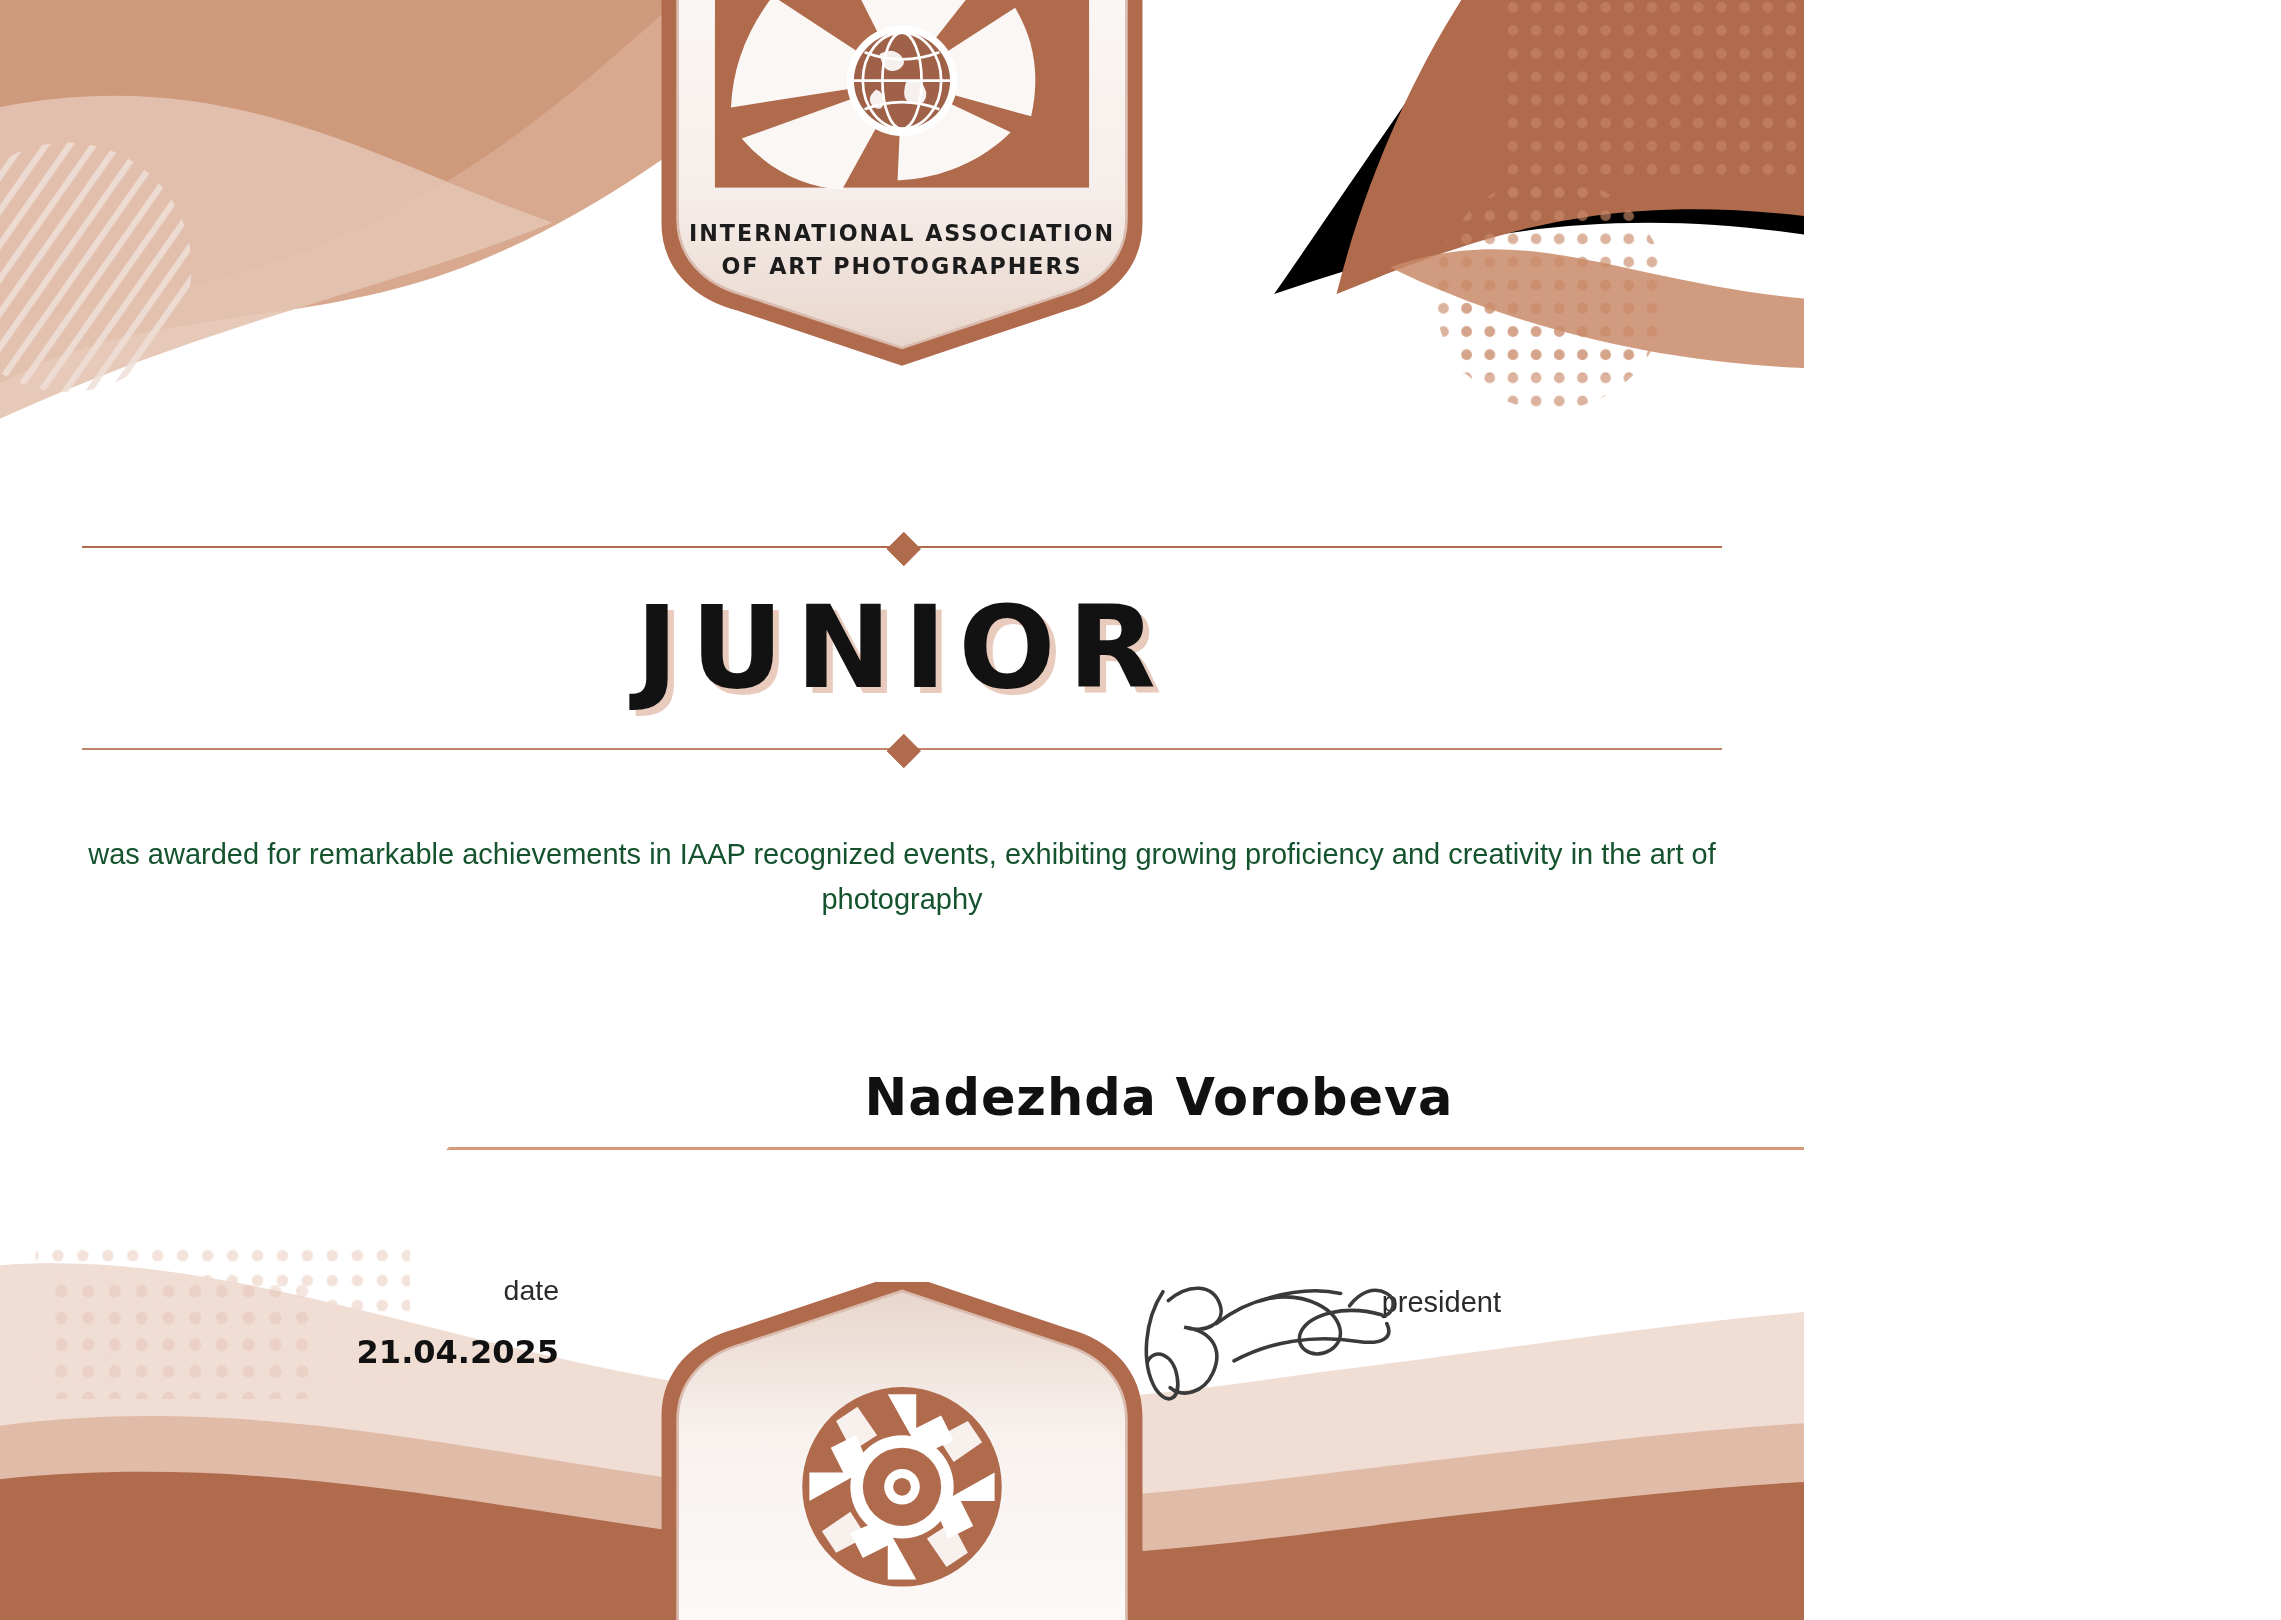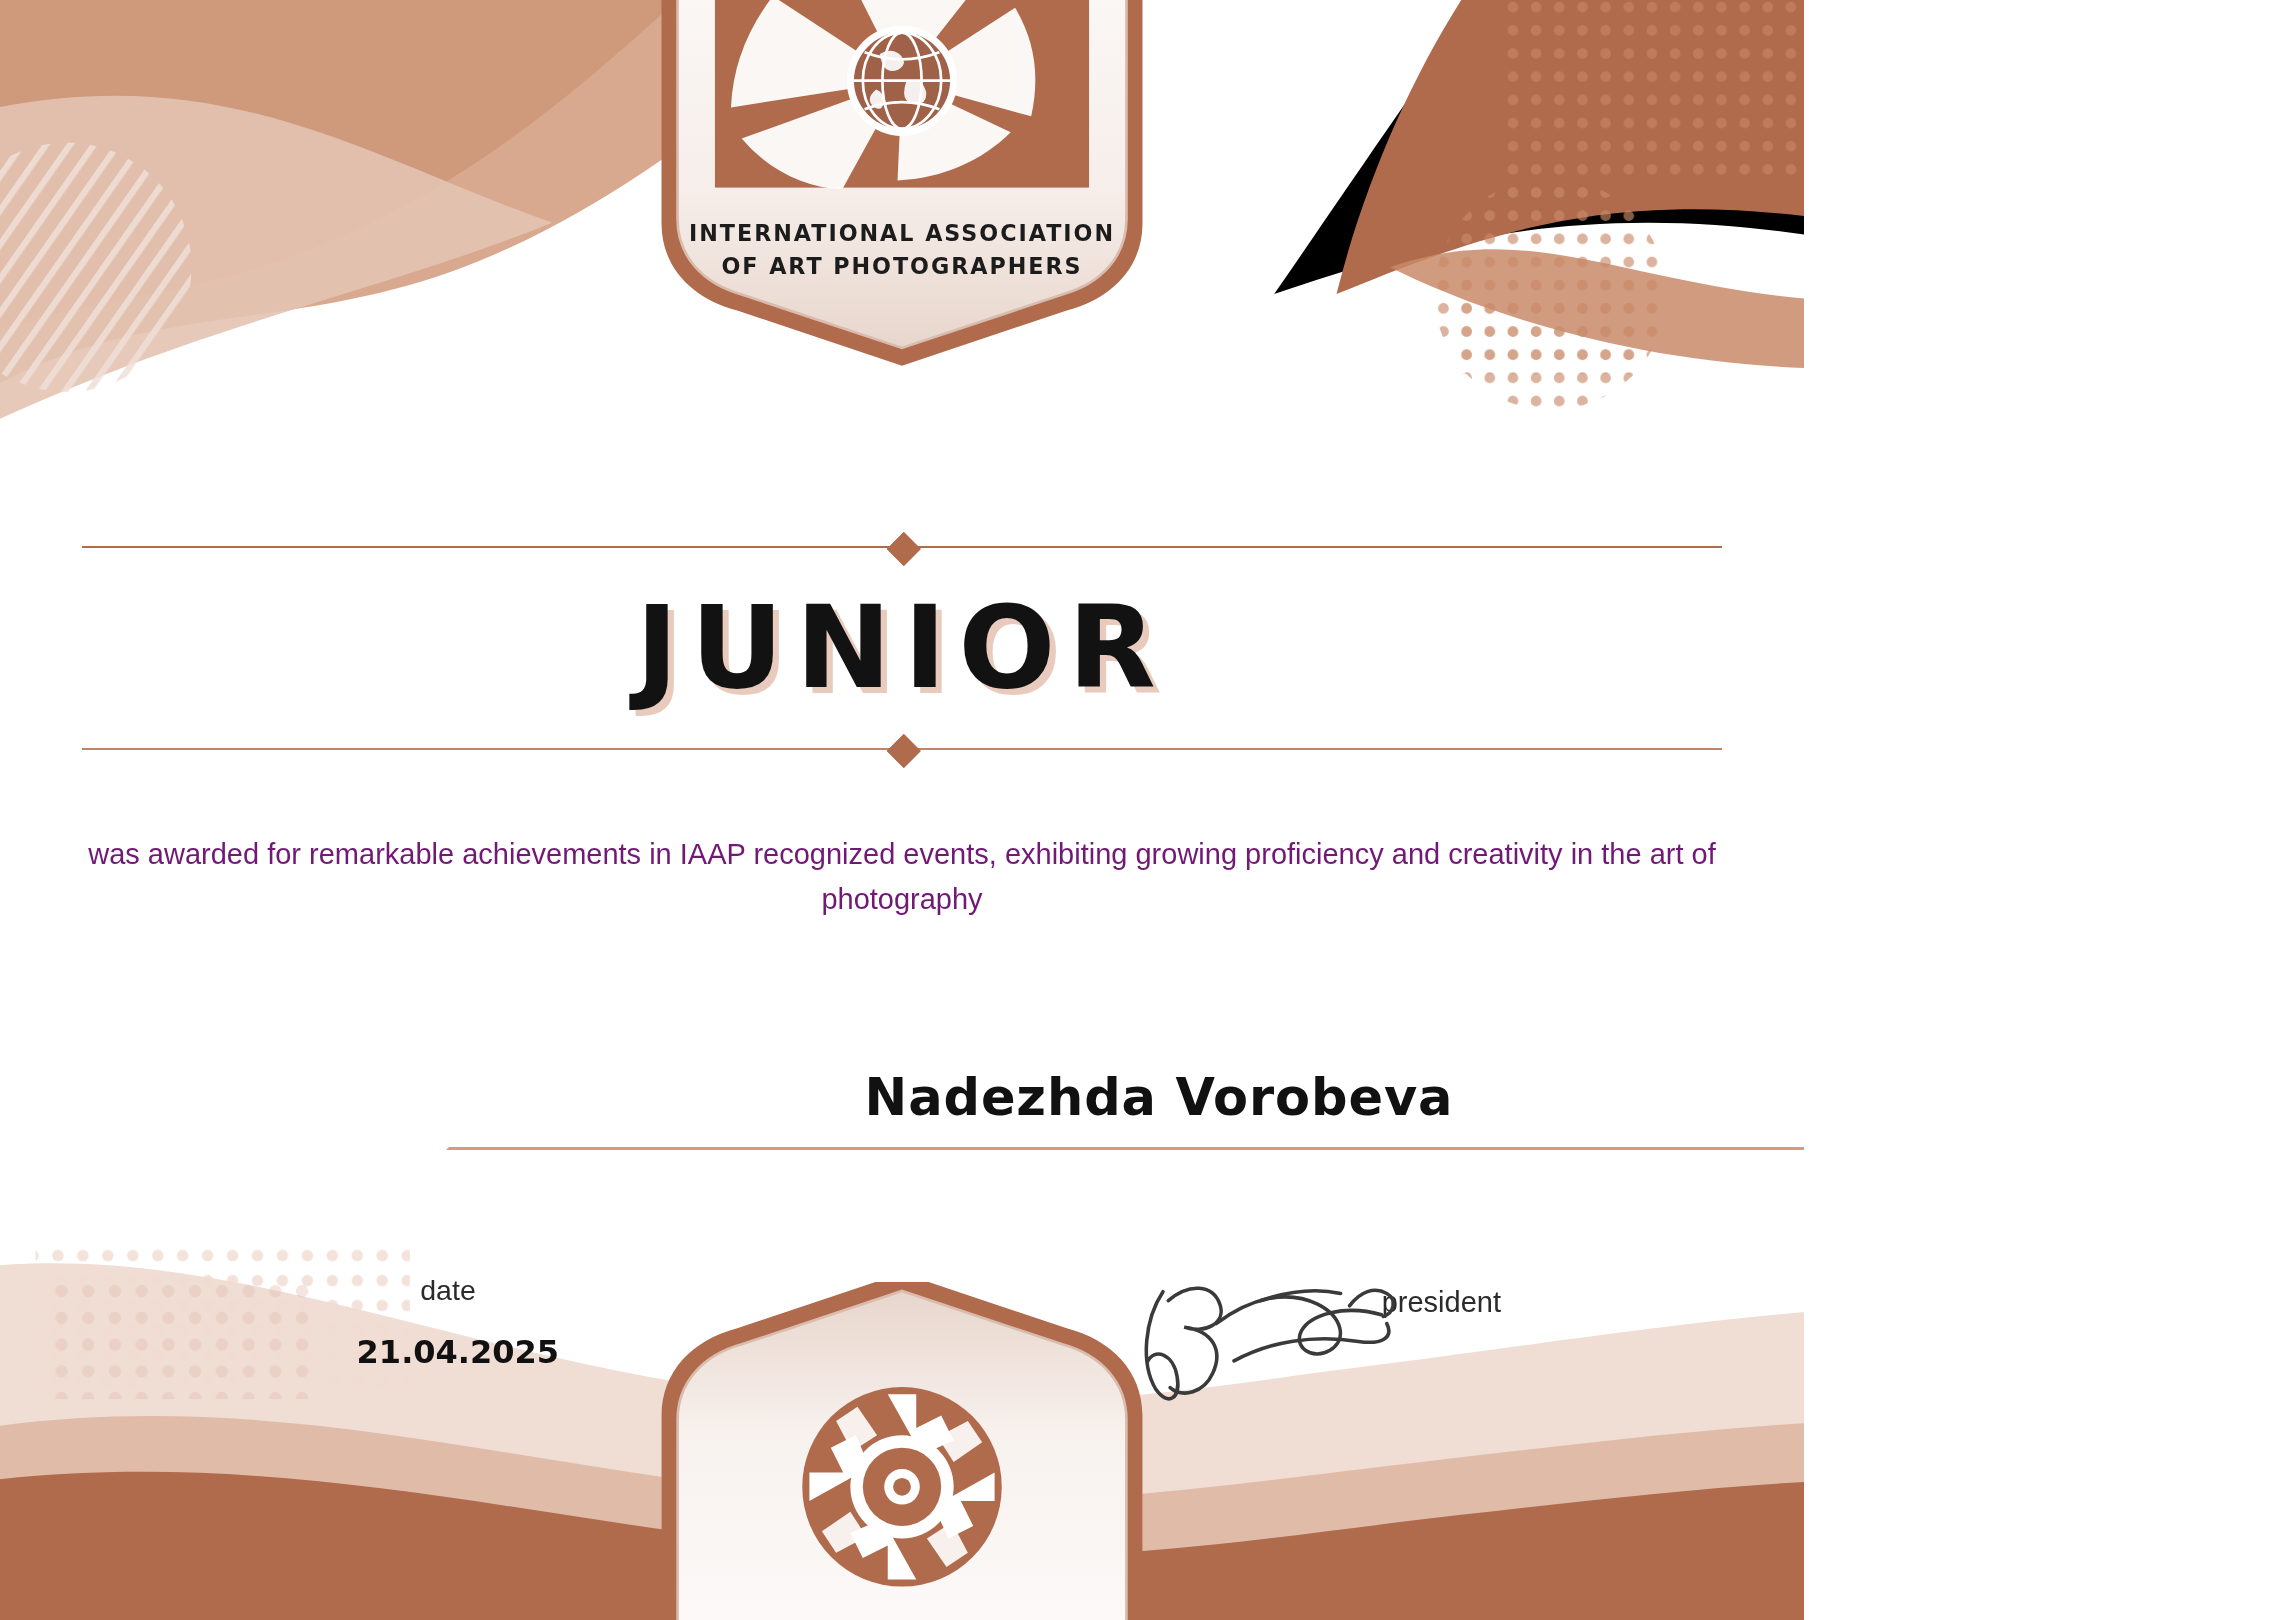--- a/index.html
+++ b/index.html
@@ -94,21 +94,21 @@
     font-size: 114px;
     letter-spacing: 12.5px;
     color: #121212;
     margin: 30px 0 30px 0;
     line-height: 1.05;
     text-shadow: 6.2px 6.2px 0 rgba(215,160,135,0.55);
   }
 
   .award-desc {
     font-size: 29px;
-    color: #701a75;
+    color: #14532d;
     line-height: 1.55;
     width: 1693px;
     margin: 71px auto 8px auto;
     font-family: "Liberation Sans", sans-serif;
   }
 
   
   .name-field {
     position: absolute;
     left: 446px;
@@ -136,21 +136,21 @@
     font-size: 51px;
     color: #111111;
     letter-spacing: 0.9px;
   }
 
   
   .date-block {
     position: absolute;
     left: 337px;
     top: 1274px;
-    text-align: center;
+    text-align: right;
   }
   .date-label {
     font-size: 28.5px;
     color: #2b2b2b;
     font-family: "Liberation Sans", sans-serif;
     margin-left: 0;
   }
   .date-value {
     font-family: "DejaVu Sans", sans-serif;
     font-weight: 700;

